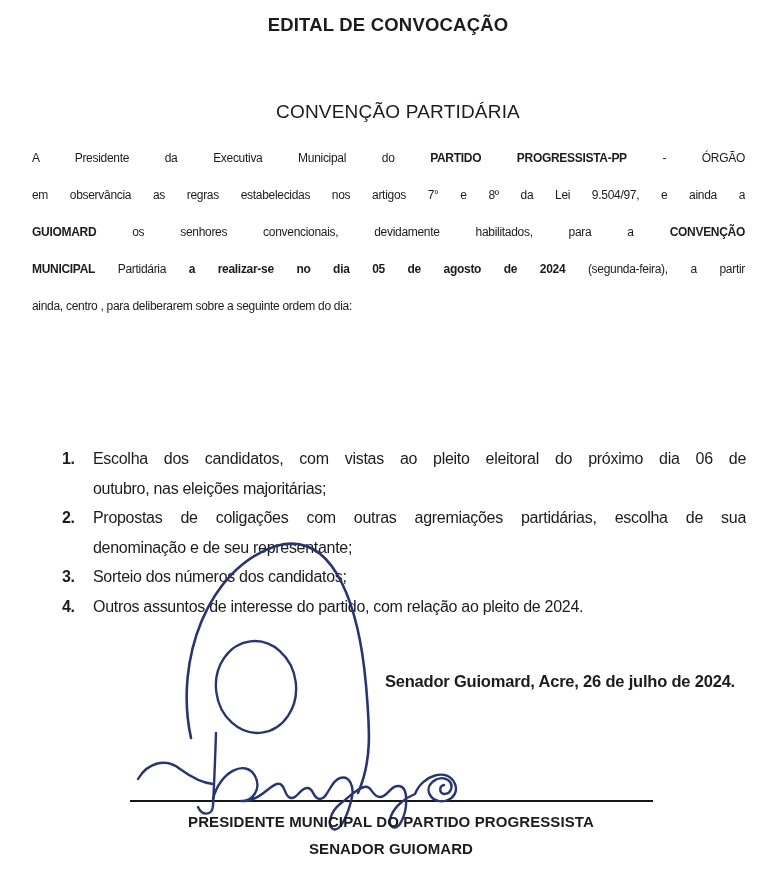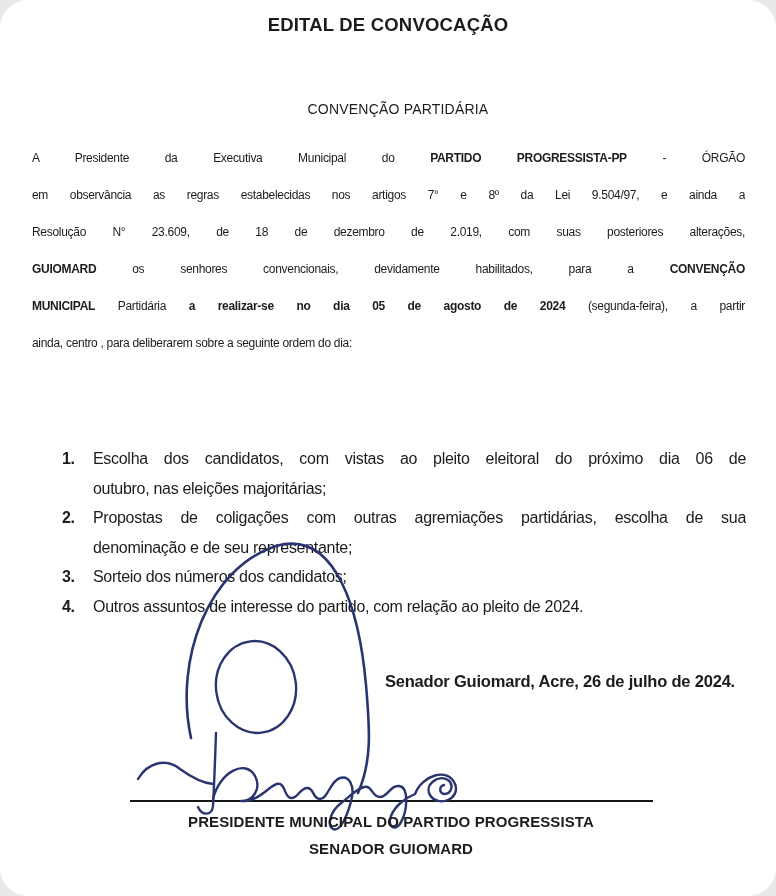--- a/index.html
+++ b/index.html
@@ -5,35 +5,34 @@
   html, body { margin: 0; padding: 0; background: #e8e8e8; }
   .page {
     position: relative;
     width: 776px;
     height: 896px;
     margin: 0 auto;
     background: #ffffff;
     font-family: "Liberation Sans", sans-serif;
     color: #1c1c1c;
     overflow: hidden;
-    border-radius: 28px;
   }
   .doc-title {
     position: absolute;
     top: 14px; left: 0; right: 0;
     text-align: center;
     font-size: 18.5px;
     font-weight: bold;
     letter-spacing: 0.2px;
   }
   .doc-subtitle {
     position: absolute;
     top: 101px; left: 0; right: 0;
     text-align: center;
-    font-size: 14px;
+    font-size: 19px;
     letter-spacing: 0.2px;
     margin-left: 20px;
   }
   .body-paragraph {
     position: absolute;
     top: 140px; left: 32px;
     width: 713px;
     font-size: 12px;
     letter-spacing: -0.3px;
   }
@@ -113,21 +112,20 @@
 
 <div class="page">
 
   <div class="doc-title">EDITAL DE CONVOCAÇÃO</div>
 
   <div class="doc-subtitle">CONVENÇÃO PARTIDÁRIA</div>
 
   <div class="body-paragraph">
       <div class="pline stretch"><span>A Presidente da Executiva Municipal do </span><span class="b">PARTIDO PROGRESSISTA-PP</span><span> - ÓRGÃO</span></div>
       <div class="pline stretch"><span>em observância as regras estabelecidas nos artigos 7° e 8º da Lei 9.504/97, e ainda a</span></div>
-      <div class="pline stretch"><span>Resolução N° 23.609, de 18 de dezembro de 2.019, com suas posteriores alterações,</span></div>
       <div class="pline stretch"><span class="b">GUIOMARD</span><span> os senhores convencionais, devidamente habilitados, para a </span><span class="b">CONVENÇÃO</span></div>
       <div class="pline stretch"><span class="b">MUNICIPAL</span><span> Partidária </span><span class="b">a realizar-se no dia 05 de agosto de 2024</span><span> (segunda-feira), a partir</span></div>
       <div class="pline"><span>ainda, centro , para deliberarem sobre a seguinte ordem do dia:</span></div>
     </div>
 
   <div class="agenda">
       <div class="agenda-item">
         <span class="agenda-num">1.</span>
         <div class="agenda-text">
           <div class="aline stretch">Escolha dos candidatos, com vistas ao pleito eleitoral do próximo dia 06 de</div>

